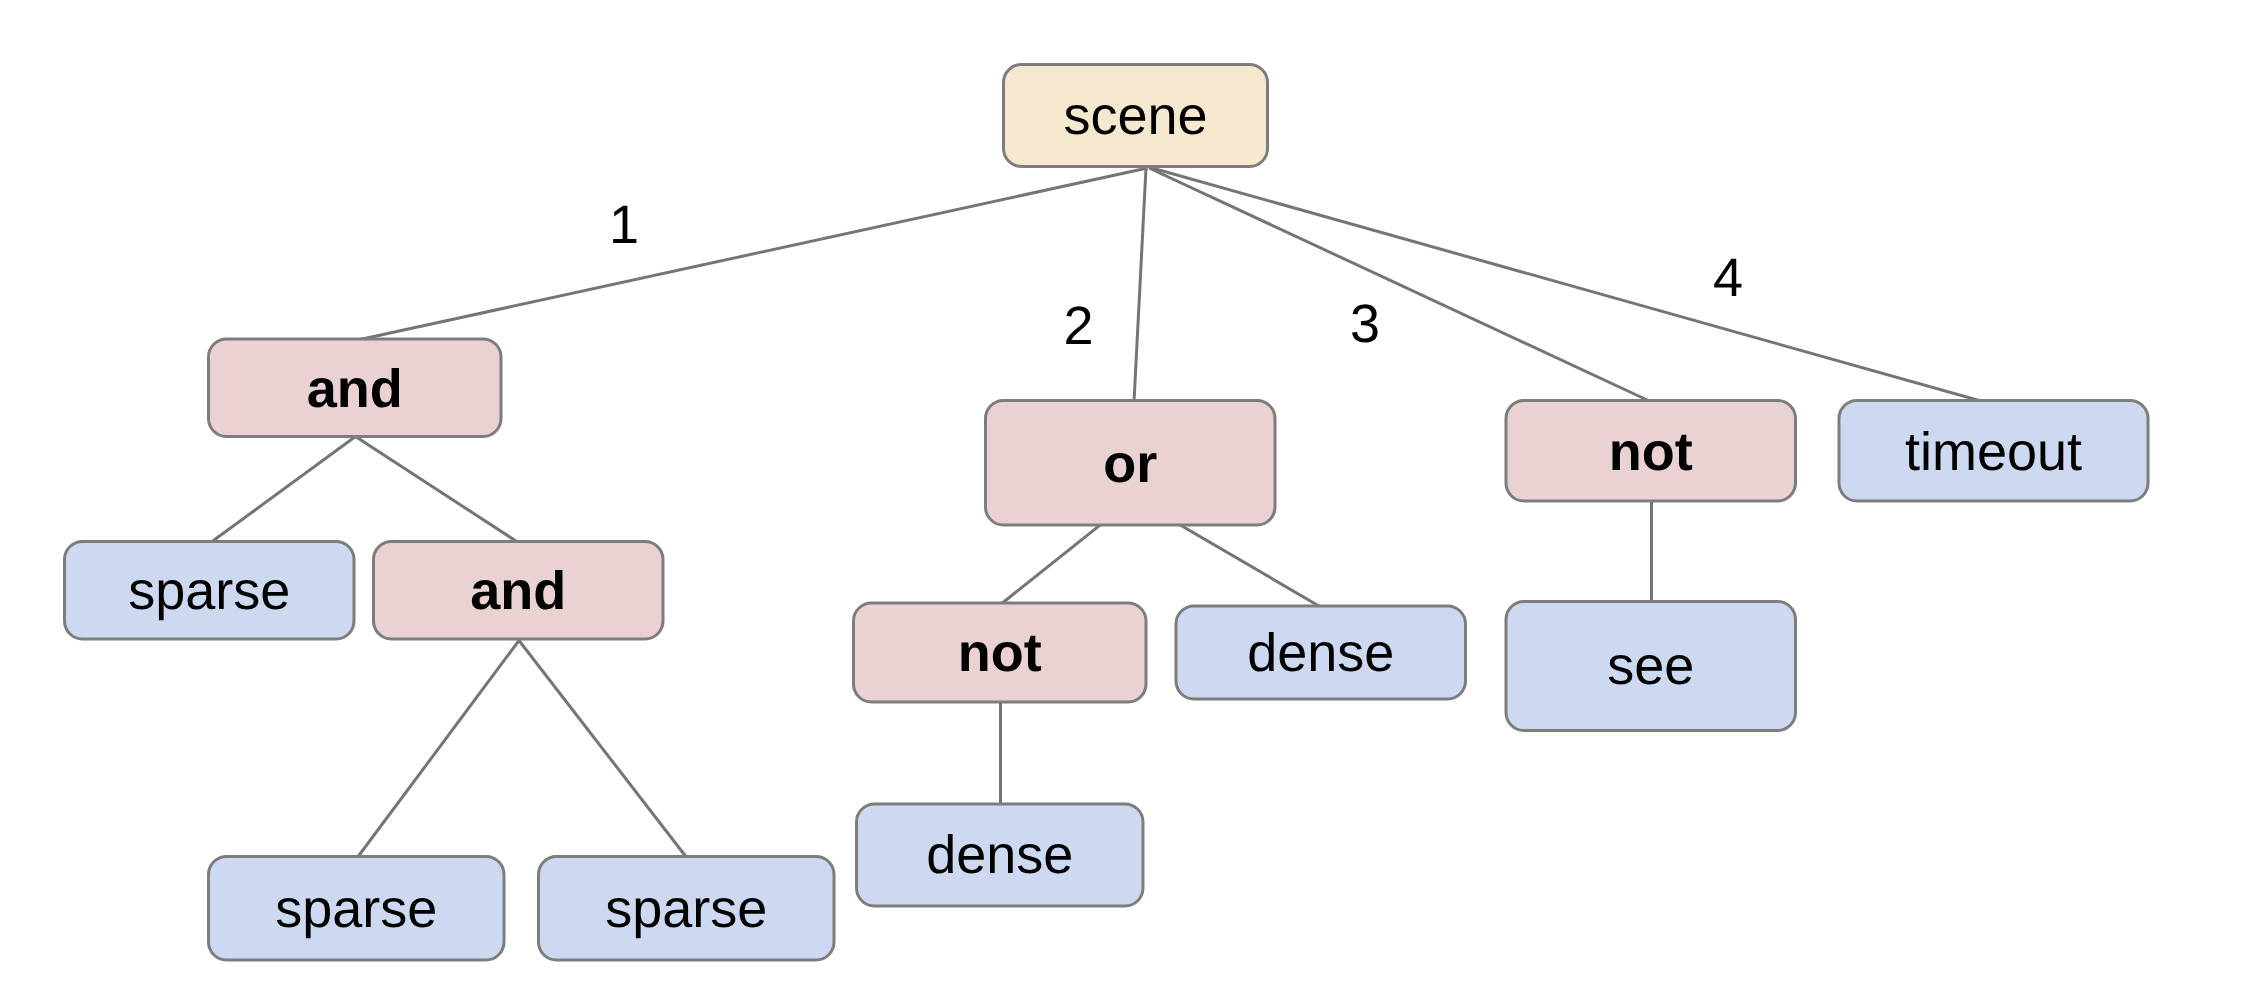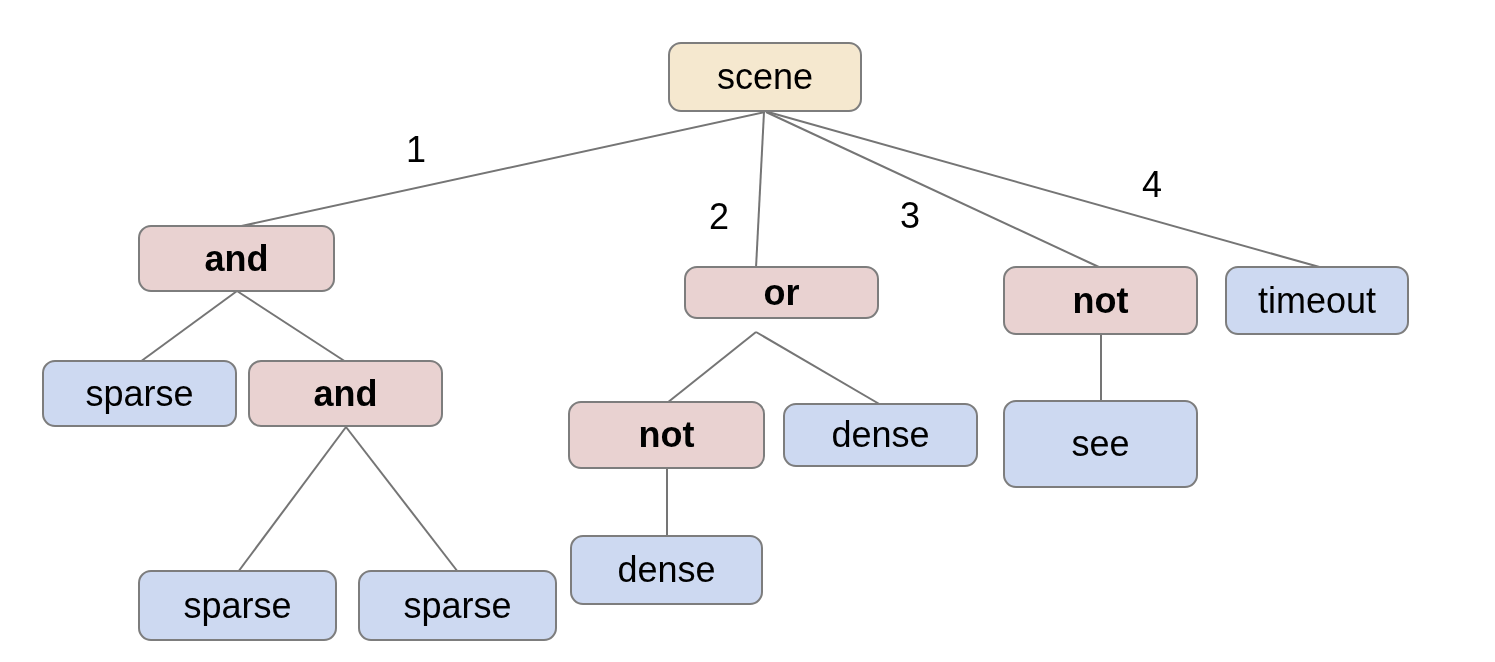--- a/index.html
+++ b/index.html
@@ -67,29 +67,29 @@
     <line x1="756" y1="332" x2="881" y2="405"></line>
     <line x1="667" y1="468" x2="667" y2="537"></line>
     <line x1="1101" y1="334" x2="1101" y2="402"></line>
   </svg>
 
   <span class="edge-label" style="left:416px; top:150px">1</span>
   <span class="edge-label" style="left:719px; top:217px">2</span>
   <span class="edge-label" style="left:910px; top:216px">3</span>
   <span class="edge-label" style="left:1152px; top:185px">4</span>
 
-  <div class="node root" style="left:668px; top:42px;  width:194px; height:70px">scene</div>
+  <div class="node root" style="left:668px; top:42px;  width:178px; height:70px">scene</div>
 
   <div class="node op" style="left:138px; top:225px; width:197px; height:67px">and</div>
 
-  <div class="node op" style="left:684px; top:266px; width:195px; height:53px">or</div>
+  <div class="node op" style="left:656px; top:266px; width:195px; height:85px">or</div>
 
   <div class="node op" style="left:1003px; top:266px; width:195px; height:69px">not</div>
 
-  <div class="node leaf" style="left:1225px; top:266px; width:184px; height:69px">timeout</div>
+  <div class="node leaf" style="left:1225px; top:266px; width:208px; height:69px">timeout</div>
 
   <div class="node leaf" style="left:42px; top:360px; width:195px; height:67px">sparse</div>
 
   <div class="node op" style="left:248px; top:360px; width:195px; height:67px">and</div>
 
   <div class="node op" style="left:568px; top:401px; width:197px; height:68px">not</div>
 
   <div class="node leaf" style="left:783px; top:403px; width:195px; height:64px">dense</div>
 
   <div class="node leaf" style="left:1003px; top:400px; width:195px; height:88px">see</div>

